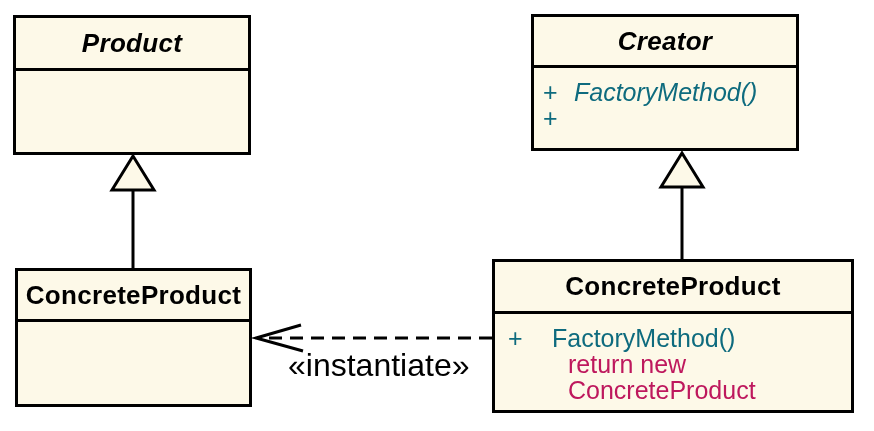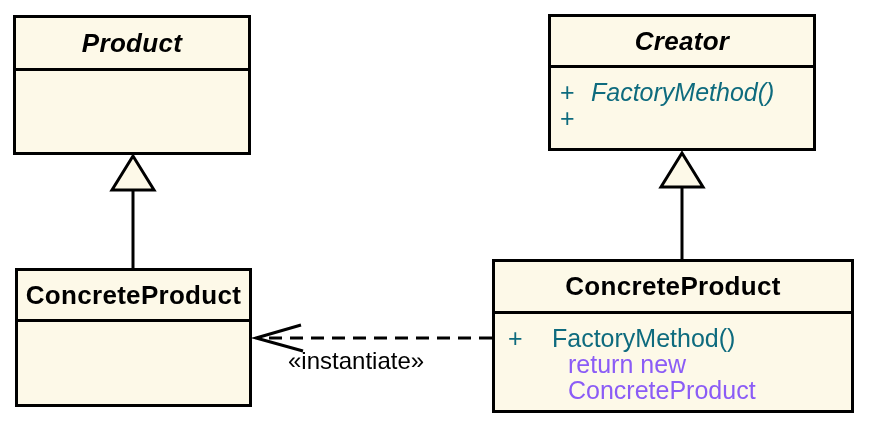--- a/index.html
+++ b/index.html
@@ -17,32 +17,32 @@
     box-sizing:border-box; border-bottom:3px solid #000000;
     display:flex; align-items:center; justify-content:center;
     font-weight:bold; font-size:26px; color:#000000; letter-spacing:0.3px;
   }
   .class-header.abstract { font-style:italic; }
   .class-body { box-sizing:border-box; }
 
   .member { display:flex; align-items:baseline; font-size:25px; line-height:26px; color:#0e6b7e; }
   .member .vis { flex:0 0 auto; }
   .member .mtext.abstract-method { font-style:italic; }
-  .member.note-row { color:#8b5cf6; }
+  .member.note-row { color:#be185d; }
 
   .box-creator .class-body { padding:11px 0 0 9px; }
   .box-creator .vis { width:31px; }
 
   .box-concrete-creator .class-body { padding:11px 0 0 13px; }
   .box-concrete-creator .vis { width:44px; }
   .box-concrete-creator .note-row { padding-left:60px; }
 
   .dep-label {
     position:absolute; left:288px; top:347px; width:170px;
-    font-size:24px; color:#000000; text-align:left; white-space:nowrap;
+    font-size:32px; color:#000000; text-align:left; white-space:nowrap;
   }
 </style>
 </head>
 <body>
 
 <div id="canvas">
 
   <svg id="connector-layer" viewBox="0 0 874 431" xmlns="http://www.w3.org/2000/svg">
 
     <g>
@@ -59,21 +59,21 @@
       <line x1="492" y1="338" x2="258" y2="338" stroke="#000000" stroke-width="3" stroke-dasharray="13 8"></line>
       <path d="M301,325 L256,338 L303,351" fill="none" stroke="#000000" stroke-width="3"></path>
     </g>
   </svg>
 
   <div class="class-box box-product" style="left:13px; top:15px; width:238px; height:140px;">
     <div class="class-header abstract" style="height:53px;">Product</div>
     <div class="class-body"></div>
   </div>
 
-  <div class="class-box box-creator" style="left:548px; top:14px; width:268px; height:137px;">
+  <div class="class-box box-creator" style="left:531px; top:14px; width:268px; height:137px;">
     <div class="class-header abstract" style="height:51px;">Creator</div>
     <div class="class-body">
       <div class="member">
         <span class="vis">+</span>
         <span class="mtext abstract-method">FactoryMethod()</span>
       </div>
       <div class="member">
         <span class="vis">+</span>
       </div>
     </div>

